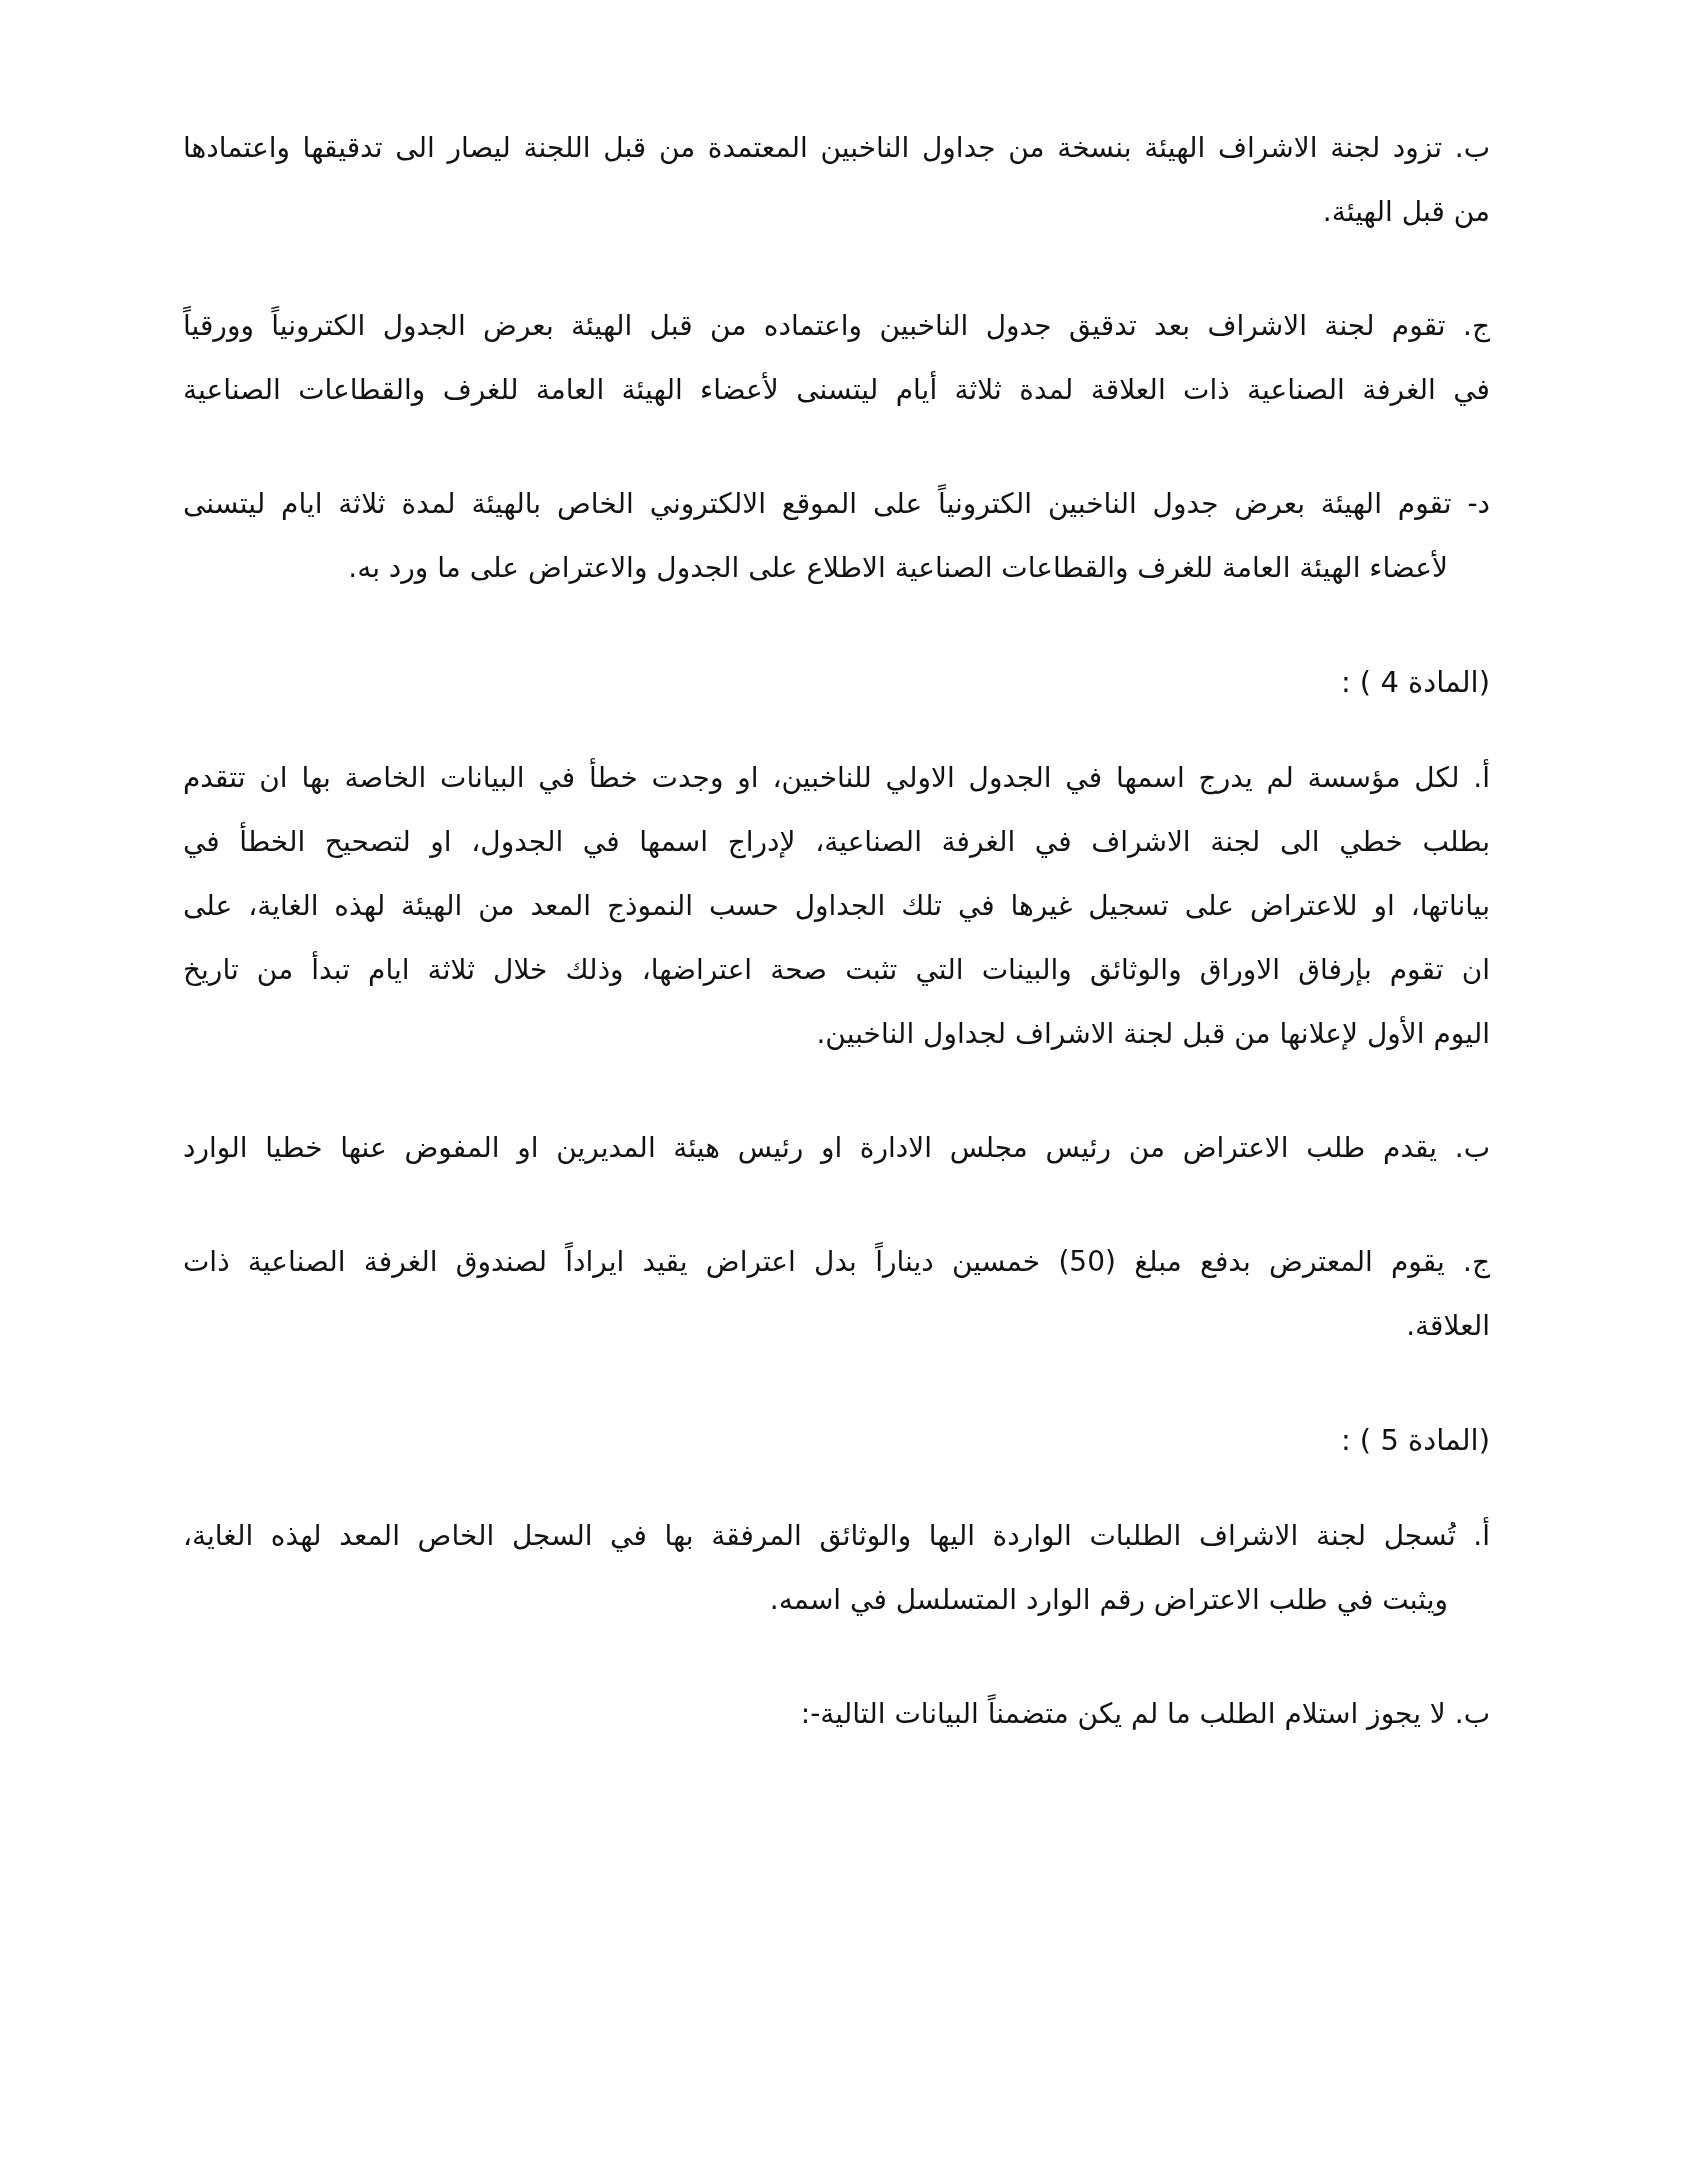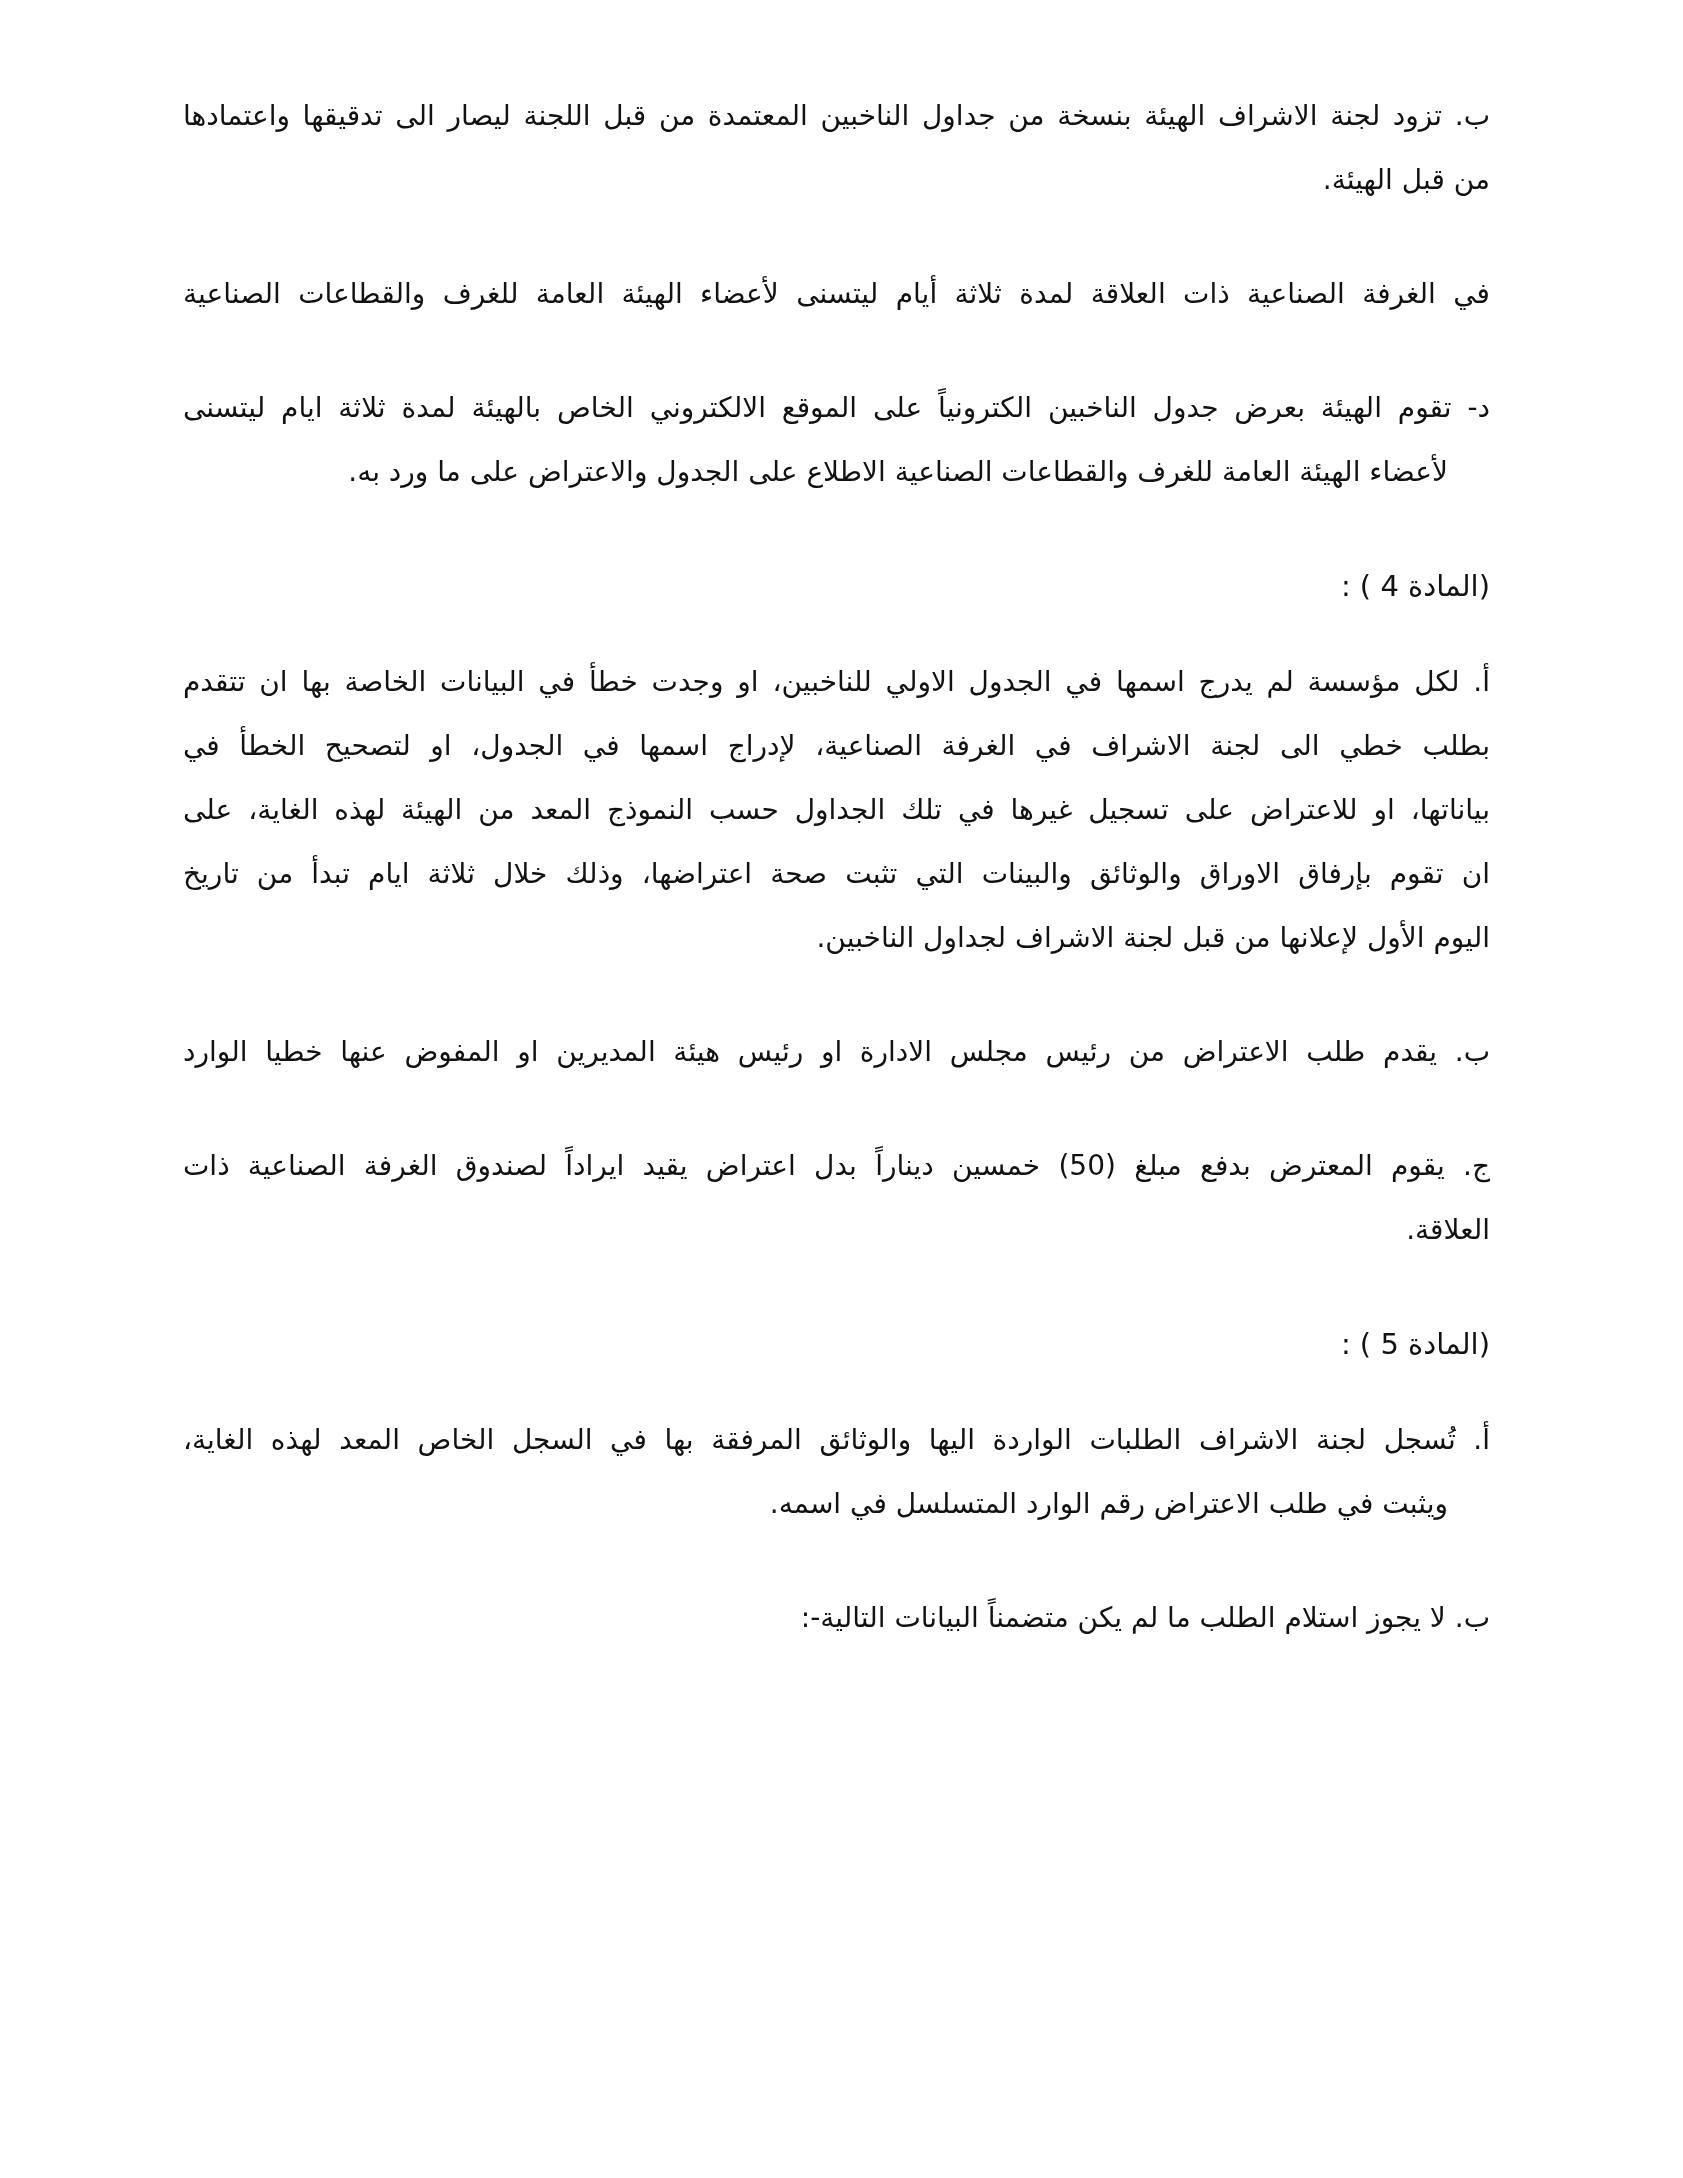--- a/index.html
+++ b/index.html
@@ -8,21 +8,21 @@
     background: #ffffff;
   }
   .page {
     position: relative;
     box-sizing: border-box;
     width: 1683px;
     height: 2178px;
     background: #ffffff;
     direction: rtl;
     unicode-bidi: embed;
-    padding: 84px 193px 0 183px;
+    padding: 116px 193px 0 183px;
     overflow: hidden;
     font-family: "DejaVu Sans", sans-serif;
     font-size: 28px;
     color: #121212;
   }
   .para {
     margin: 0 0 50px 0;
   }
   .heading {
     margin: 0 0 32px 0;
@@ -49,20 +49,21 @@
 <body>
 
 <div class="page">
 
   <div class="para">
     <div class="line">ب. تزود لجنة الاشراف الهيئة بنسخة من جداول الناخبين المعتمدة من قبل اللجنة ليصار الى تدقيقها واعتمادها</div>
     <div class="line last">من قبل الهيئة.</div>
   </div>
 
   <div class="para">
+    <div class="line">ج. تقوم لجنة الاشراف بعد تدقيق جدول الناخبين واعتماده من قبل الهيئة بعرض الجدول الكترونياً وورقياً</div>
     <div class="line">في الغرفة الصناعية ذات العلاقة لمدة ثلاثة أيام ليتسنى لأعضاء الهيئة العامة للغرف والقطاعات الصناعية</div>
   </div>
 
   <div class="para">
     <div class="line">د- تقوم الهيئة بعرض جدول الناخبين الكترونياً على الموقع الالكتروني الخاص بالهيئة لمدة ثلاثة ايام ليتسنى</div>
     <div class="line last indent">لأعضاء الهيئة العامة للغرف والقطاعات الصناعية الاطلاع على الجدول والاعتراض على ما ورد به.</div>
   </div>
 
   <div class="heading">
     <div class="line last">(المادة 4 ) :</div>

